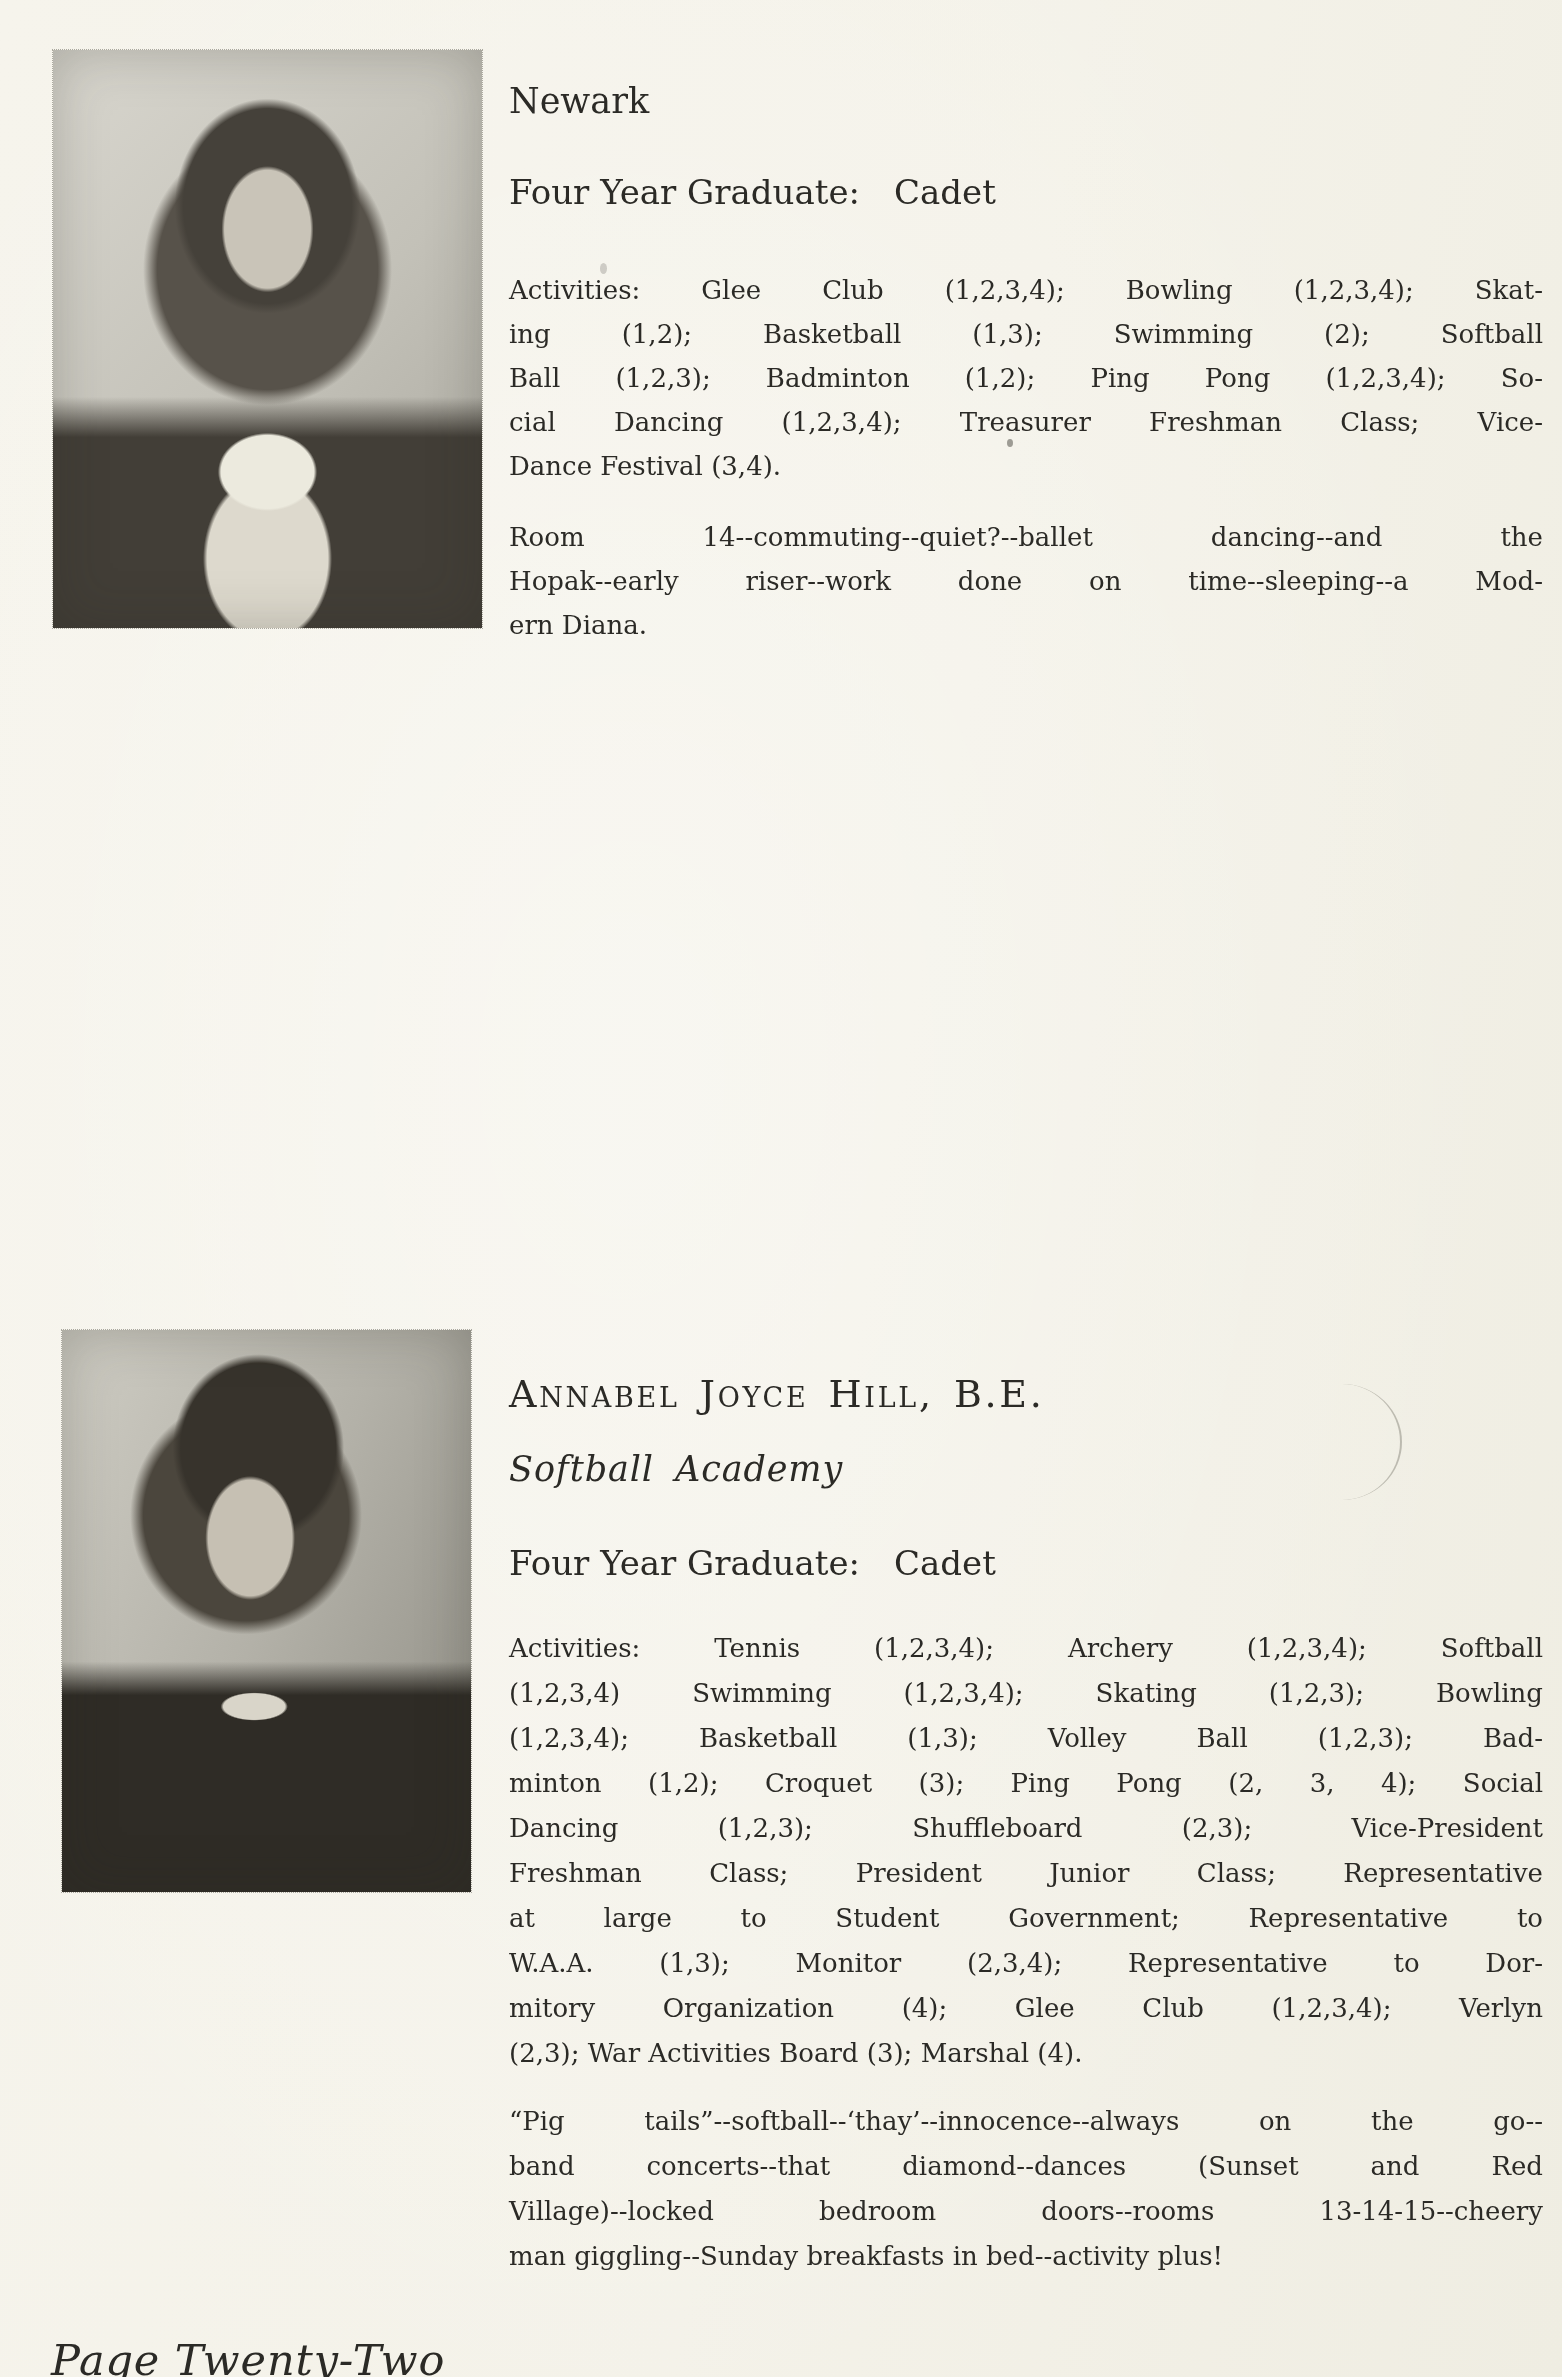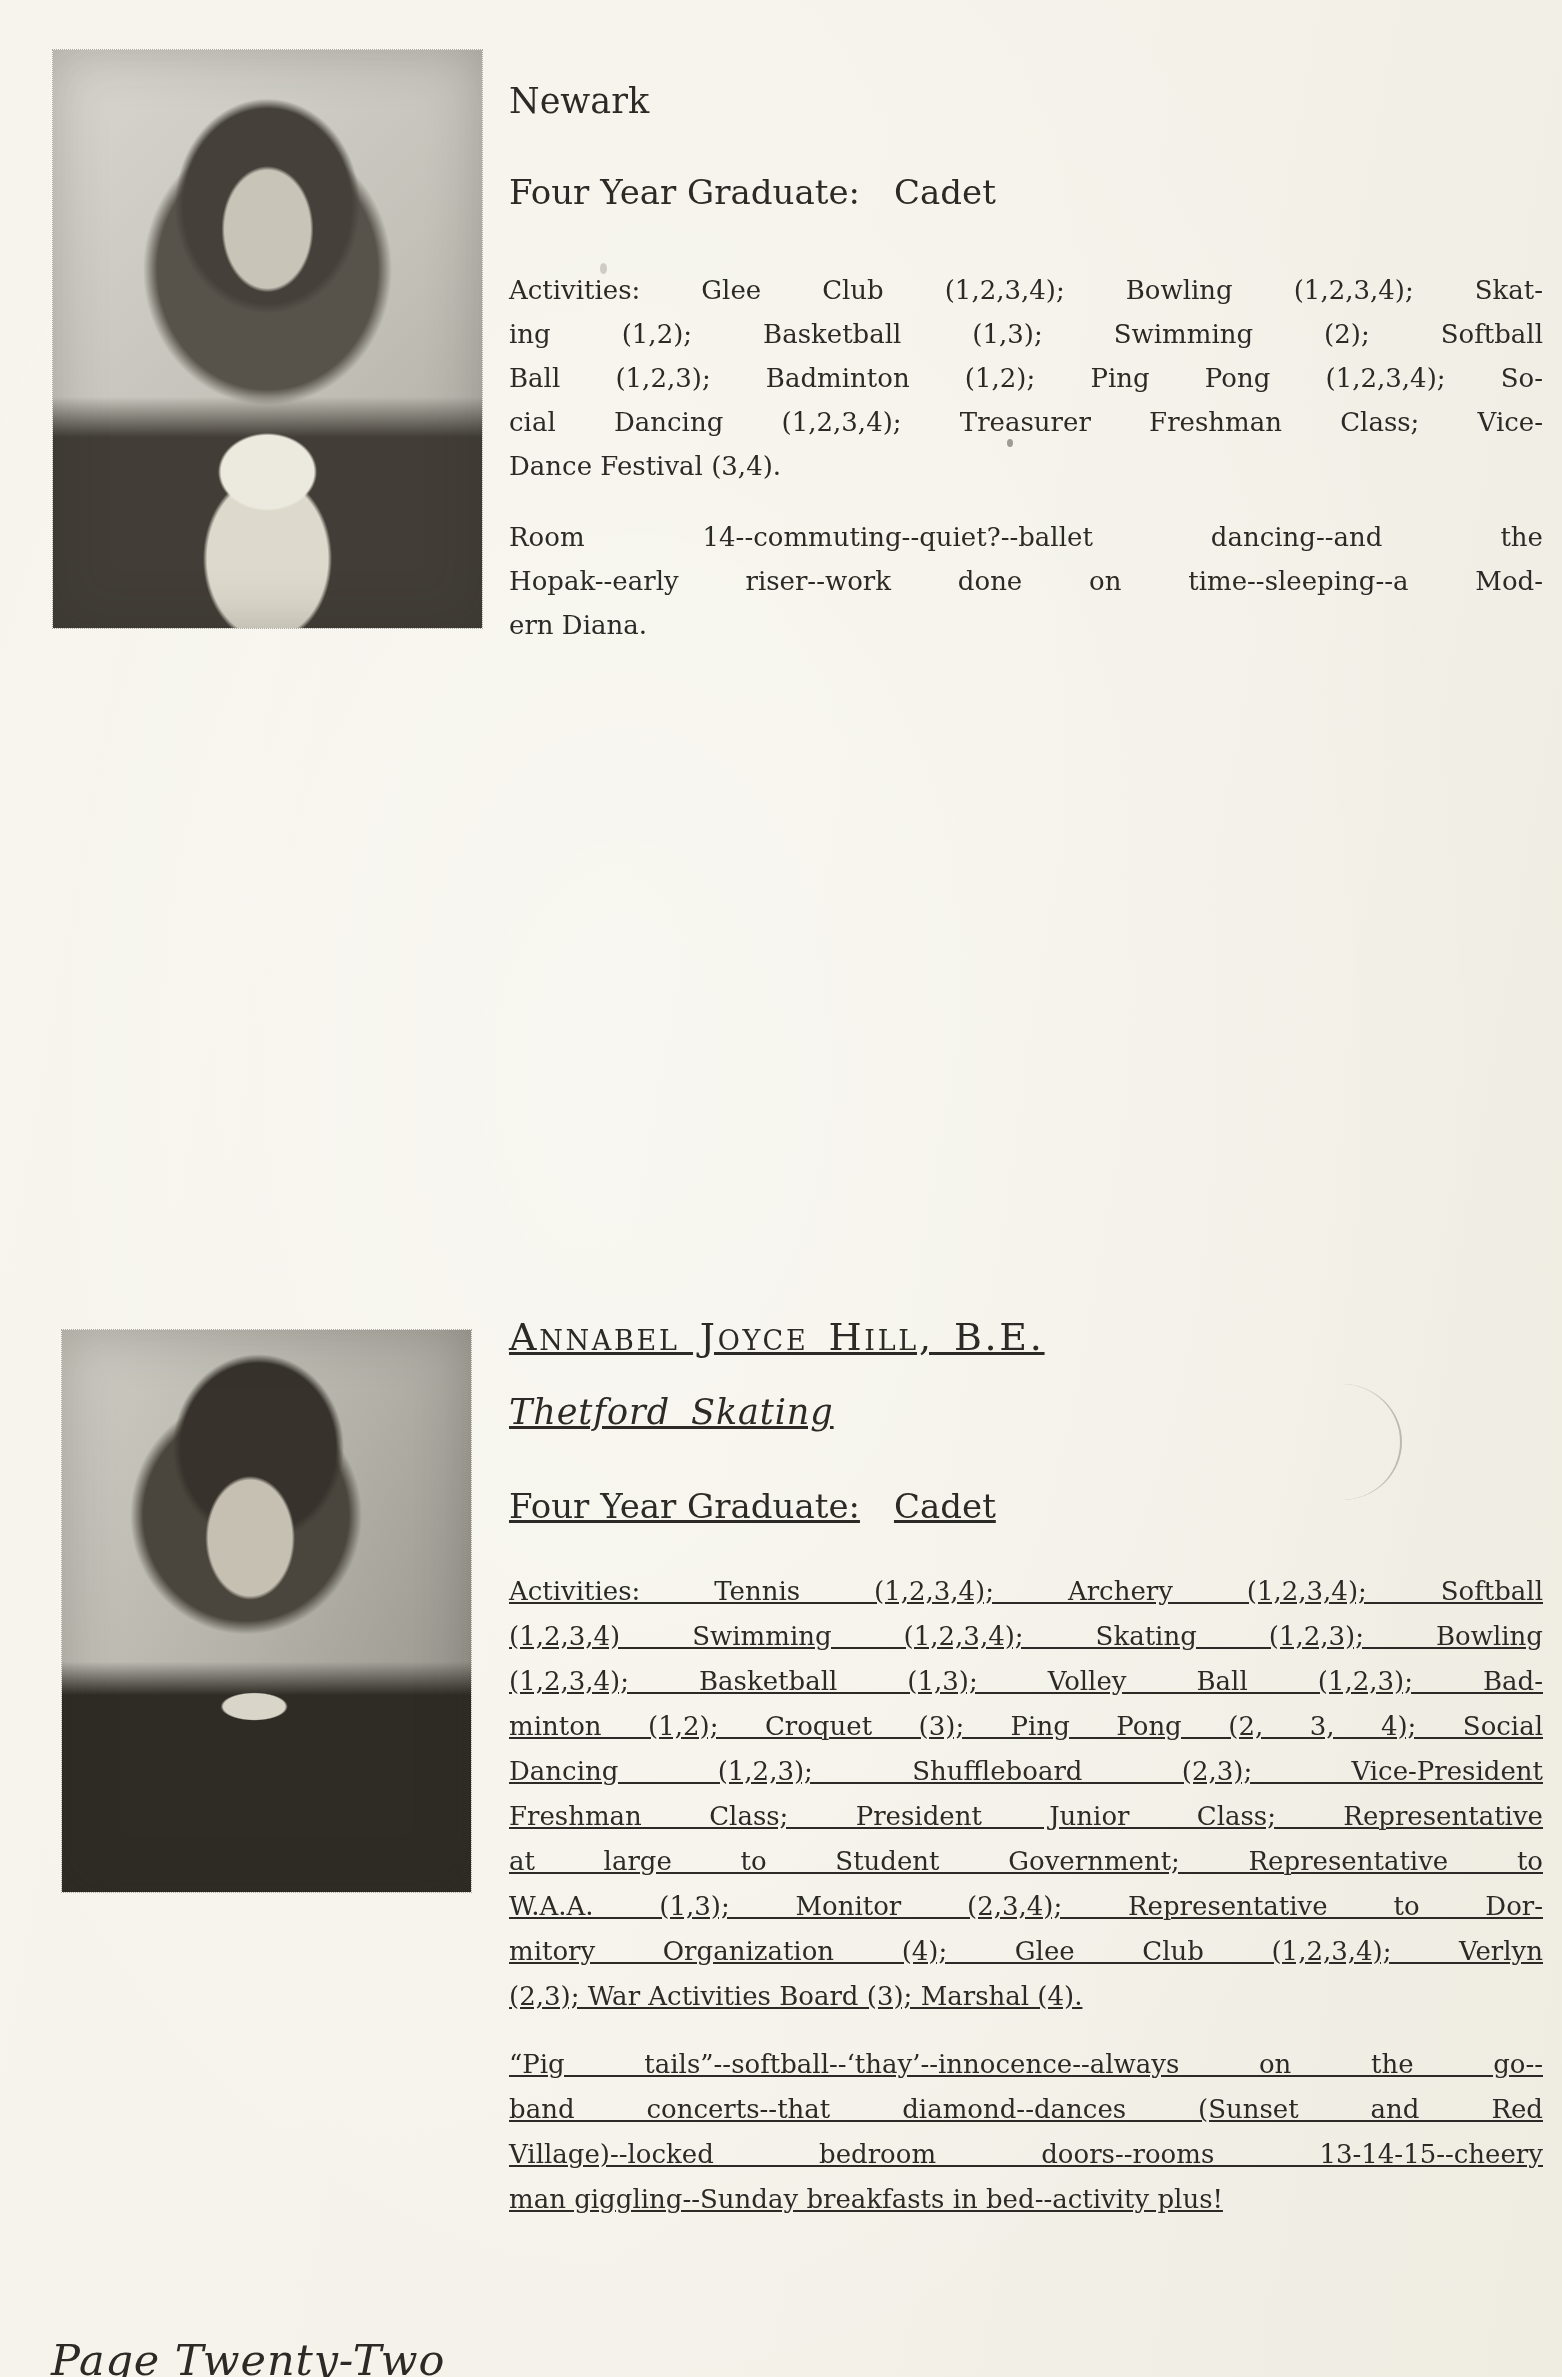--- a/index.html
+++ b/index.html
@@ -44,21 +44,21 @@
       radial-gradient(ellipse 76px 105px at 46% 37%, #c6c0b3 0 55%, rgba(0,0,0,0) 59%),
       radial-gradient(ellipse 136px 149px at 48% 21%, #37332c 0 57%, rgba(0,0,0,0) 63%),
       radial-gradient(ellipse 190px 195px at 45% 33%, #4b463d 0 54%, rgba(0,0,0,0) 61%),
       linear-gradient(rgba(0,0,0,0) 59%, #2f2c26 65%),
       linear-gradient(115deg, #ceccc3 0%, #b3b1a8 50%, #8f8d84 100%);
   }
 
   
   .text-col { position: absolute; left: 509px; width: 1034px; }
   .col-1 { top: 36px; }
-  .col-2 { top: 1318px; text-decoration: underline; }
+  .col-2 { top: 1375px; }
 
   .student-name {
     font-variant: small-caps;
     font-size: 38px;
     letter-spacing: 2.7px;
     word-spacing: 5.4px;
     line-height: 1.05;
     white-space: nowrap;
   }
   .hometown   { font-size: 35px; }
@@ -133,21 +133,21 @@
           <div class="jline">Hopak--early riser--work done on time--sleeping--a Mod-</div>
           <div class="jline last">ern Diana.</div>
         </div>
     </div>
   </section>
 
   <section>
     <div class="photo photo-2"></div>
     <div class="text-col col-2">
       <div class="student-name">Annabel Joyce Hill, B.E.</div>
-      <div class="schoolname">Thetford Skating</div>
+      <div class="schoolname">Softball Academy</div>
       <div class="gradline">
         <span class="grad-label">Four Year Graduate:</span><span class="grad-value">Cadet</span>
       </div>
       <div class="para activities">
           <div class="jline">Activities:  Tennis (1,2,3,4); Archery (1,2,3,4); Softball</div>
           <div class="jline">(1,2,3,4) Swimming (1,2,3,4); Skating (1,2,3); Bowling</div>
           <div class="jline">(1,2,3,4); Basketball (1,3); Volley Ball (1,2,3); Bad-</div>
           <div class="jline">minton (1,2); Croquet (3); Ping Pong (2, 3, 4); Social</div>
           <div class="jline">Dancing (1,2,3); Shuffleboard (2,3); Vice-President</div>
           <div class="jline">Freshman Class; President Junior Class; Representative</div>

